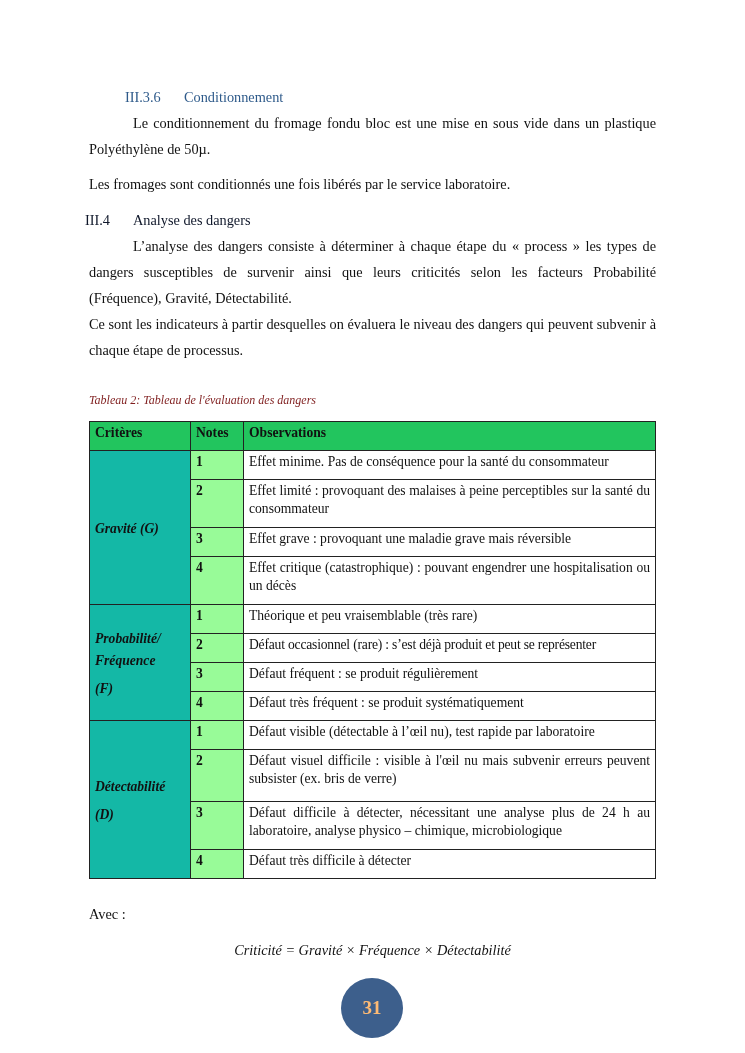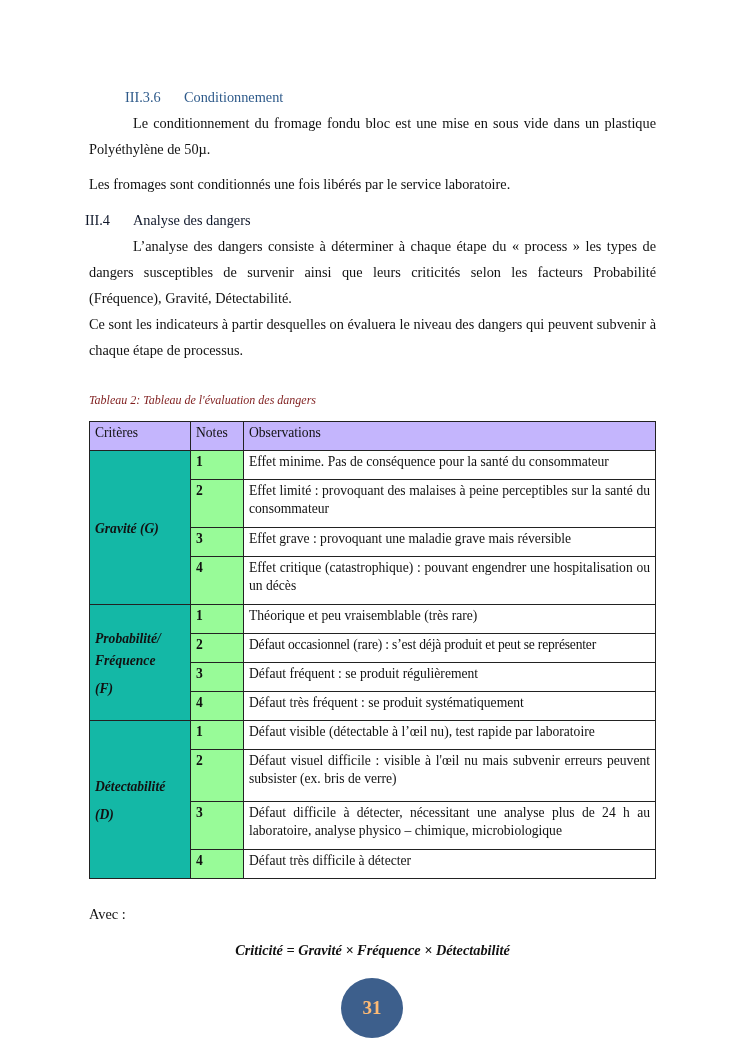--- a/index.html
+++ b/index.html
@@ -10,25 +10,25 @@
     .h3 { left: 92px; top: 89px; margin-left: 33px; }
     .h3 .num { display: inline-block; width: 59px; }
     .h4 { left: 85px; top: 212px; color: #0f172a; }
     .h4 .num { display: inline-block; width: 48px; }
     .p { left: 89px; width: 567px; line-height: 26px; text-align: justify; }
     .indent { text-indent: 44px; }
     .caption { left: 89px; top: 393px; font-style: italic; color: #7f1d1d; font-size: 12px; }
     table { position: absolute; left: 89px; top: 421px; width: 567px; border-collapse: collapse;
       font-size: 13.6px; table-layout: fixed; }
     td, th { border: 1px solid #222; vertical-align: top; padding: 2px 5px 0 5px; text-align: left; line-height: 18px; }
-    th { background: #c4b5fd; font-weight: normal; height: 26px; }
+    th { background: #22c55e; font-weight: bold; height: 26px; }
     td.crit { background: #14b8a6; font-weight: bold; font-style: italic; vertical-align: middle; padding-left: 5px; }
     td.note { background: #98fb98; font-weight: bold; }
     td.obs { text-align: justify; }
-    .formula { left: 0; width: 745px; top: 942px; text-align: center; font-weight: bold; font-style: italic; }
+    .formula { left: 0; width: 745px; top: 942px; text-align: center; font-weight: normal; font-style: italic; }
     .pagenum { left: 341px; top: 978px; width: 62px; height: 60px; border-radius: 50%;
       background: #3d5f8c; color: #fdba74; font-weight: bold; font-size: 19px;
       display: flex; align-items: center; justify-content: center; }
   </style>
 </head>
 <body>
 
 <div class="abs h h3">
   <span class="num">III.3.6</span><span>Conditionnement</span>
 </div>

